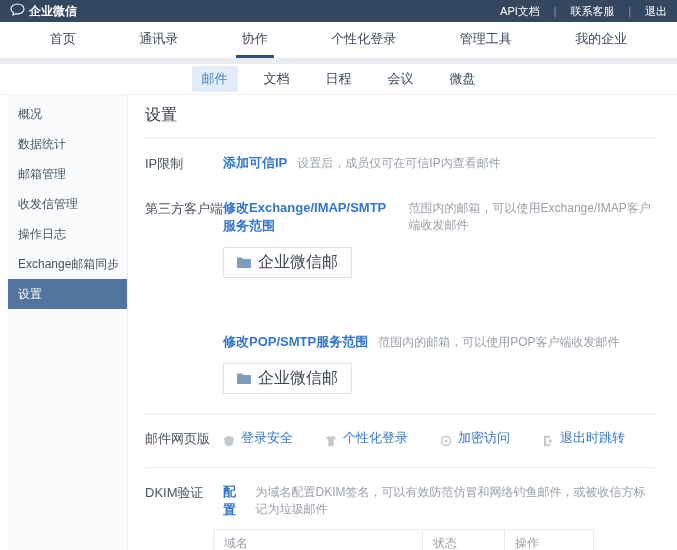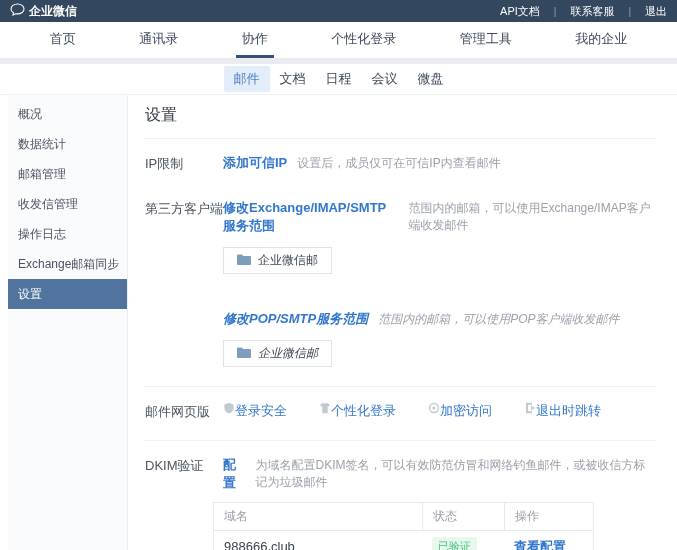--- a/index.html
+++ b/index.html
@@ -18,21 +18,21 @@
   .nav { height:36px; display:flex; align-items:stretch; justify-content:space-around;
     padding:0 18px; background:#fff; }
   .nav-item { display:flex; align-items:center; font-size:13px; color:#3e4a5c;
     border-bottom:3px solid transparent; padding:0 6px; cursor:pointer; }
   .nav-item.active { border-bottom-color:#33507c; }
 
   .band { height:6px; background:#eaecef; }
 
   
   .subtabs { height:31px; background:#fff; display:flex; align-items:center;
-    justify-content:center; border-bottom:1px solid #f0f2f4; }
+    justify-content:center; gap:16px; border-bottom:1px solid #f0f2f4; }
   .subtab { font-size:13px; color:#3e4a5c; padding:4px 10px; border-radius:2px; cursor:pointer; }
   .subtab.active { background:#e3edf9; color:#4f80c0; }
 
   
   .main { display:flex; height:456px; padding-left:8px; background:#fff; }
   .sidebar { width:120px; flex-shrink:0; background:#fafbfc; border-right:1px solid #ebedf0;
     padding-top:4px; }
   .side-item { height:30px; line-height:30px; padding-left:10px; font-size:12px;
     color:#4a5361; cursor:pointer; white-space:nowrap; }
   .side-item.active { background:#51749e; color:#fff; }
@@ -42,27 +42,27 @@
     border-bottom:1px solid #f0f1f3; }
 
   .section { display:flex; margin-top:15px; }
   .sec-label { width:78px; flex-shrink:0; font-size:13px; color:#4c5560; padding-top:1px; }
   .sec-body { flex:1; }
   .row-line { display:flex; align-items:baseline; }
   .link { color:#3377cc; font-size:13px; text-decoration:none; cursor:pointer; font-weight:bold; }
   .desc { font-size:12px; color:#9ba1aa; margin-left:10px; }
 
   .tag { display:inline-flex; align-items:center; gap:7px; border:1px solid #dfe3e8;
-    background:#fff; padding:4px 13px; font-size:12px; color:#3e4654; margin-top:12px; cursor:pointer; }
-  .group2 { margin-top:36px;font-style:italic; }
+    background:#fff; padding:4px 13px; font-size:16px; color:#3e4654; margin-top:12px; cursor:pointer; }
+  .group2 { margin-top:55px; }
 
   .divider { border-top:1px solid #f0f1f3; margin-top:19px; }
 
   .weblinks { display:flex; gap:32px; align-items:center; }
-  .weblink { display:inline-flex; align-items:flex-start; gap:0; cursor:pointer; }
+  .weblink { display:inline-flex; align-items:flex-end; gap:6px; cursor:pointer; }
   .weblink .link { font-weight:normal; }
   .icon-gray { display:inline-flex; }
 
   
   .dkim-table { width:381px; border:1px solid #e7e9ec; margin-top:10px; margin-left:-10px; }
   .t-head { display:flex; border-bottom:1px solid #e7e9ec; }
   .th { font-size:12px; color:#9aa0a8; padding:5px 10px; }
   .td { font-size:13px; color:#3c434d; padding:6px 10px; display:flex; align-items:center; }
   .c-domain { width:208px; }
   .c-status { width:82px; }

